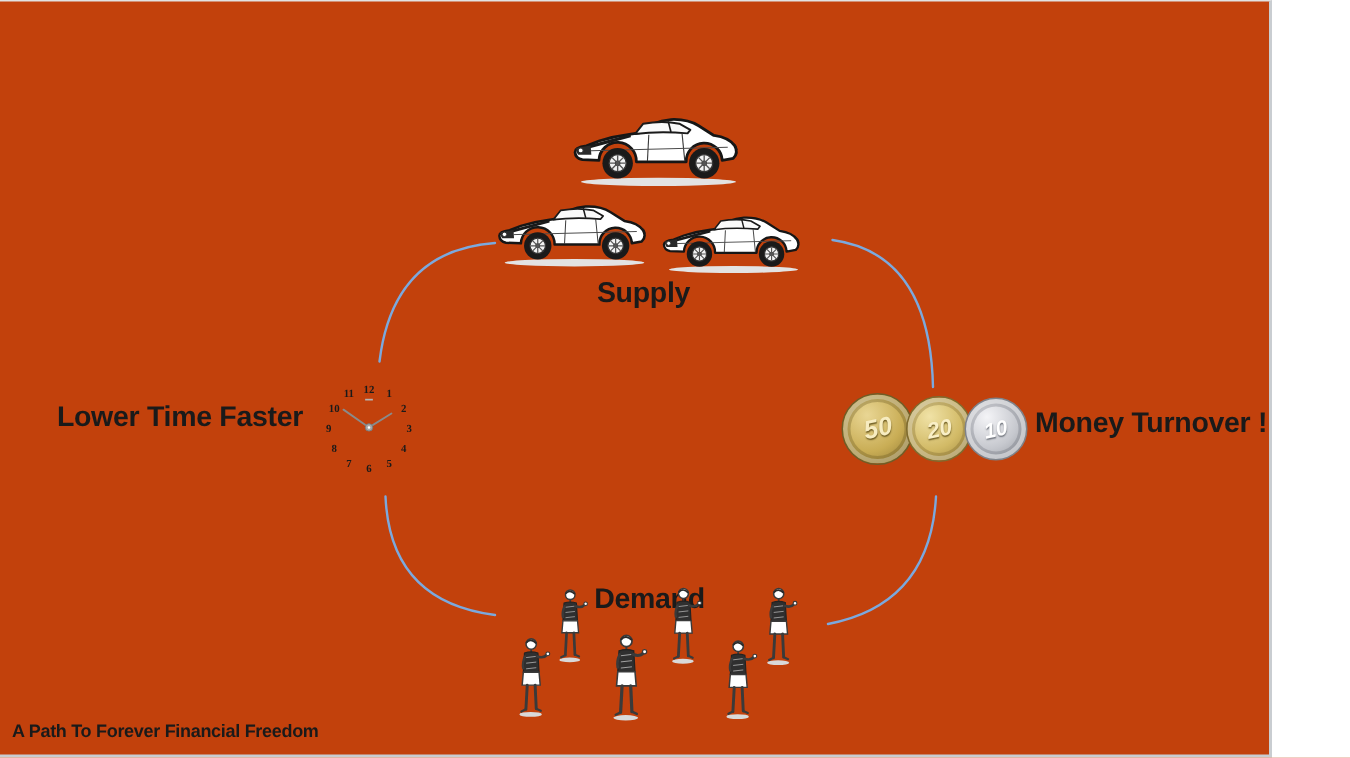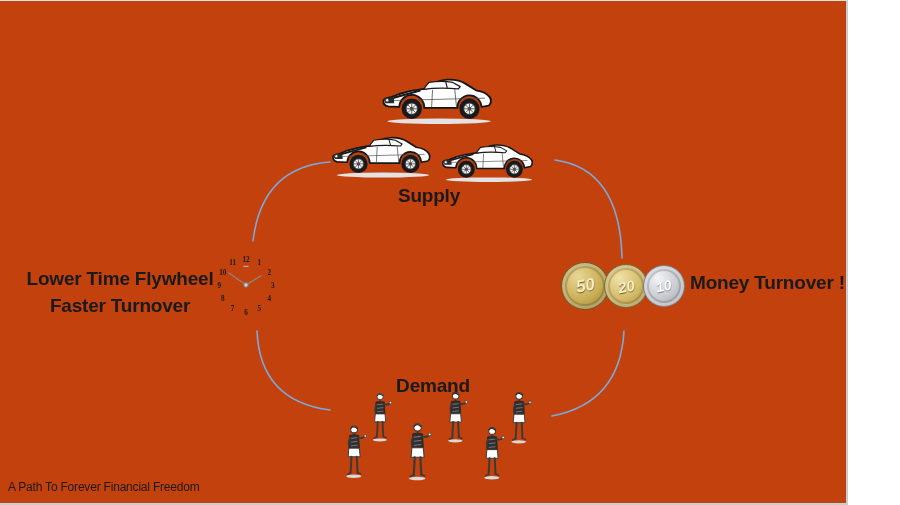--- a/index.html
+++ b/index.html
@@ -34,21 +34,21 @@
     border:1px solid #7e6b30;
     box-shadow:inset 0 0 0 3px rgba(255,255,255,.3), inset 0 0 0 5px rgba(120,100,45,.32);}
   .coin-gold-light span{color:#f9efc6;font-size:15px;transform:rotate(-12deg);
     text-shadow:0 1px 1px #6f5e24;}
   .coin-silver{width:40px;height:40px;margin-left:-5px;z-index:3;
     background:radial-gradient(circle at 35% 30%, #f4f4f7 0%, #c6c8ce 55%, #8f9299 100%);
     border:1px solid #7e8289;
     box-shadow:inset 0 0 0 3px rgba(255,255,255,.45), inset 0 0 0 5px rgba(100,104,112,.3);}
   .coin-silver span{color:#ffffff;font-size:14px;transform:rotate(-12deg);
     text-shadow:0 1px 1px #70747c;}
-  #footer{left:8px;top:479px;font-size:12px;font-weight:400;letter-spacing:-0.2px;}
+  #footer{left:8px;top:479px;font-size:12px;font-weight:700;letter-spacing:-0.2px;}
   .hiddenDefs{position:absolute;width:0;height:0;overflow:hidden;}
 </style>
 </head>
 <body>
 
 <div id="slide">
 
   <svg class="hiddenDefs" aria-hidden="true">
     <defs>
       <symbol id="car" viewBox="0 0 130 54">
@@ -124,40 +124,39 @@
     <text x="9.5" y="20">10</text>
     <text x="19" y="10.5">11</text>
     <rect x="29.5" y="11.5" width="5" height="1.1" fill="#b5b5b5"></rect>
     <path d="M32 30 L15.5 18.5" stroke="#8a8a8a" stroke-width="1.2" stroke-linecap="round"></path>
     <path d="M32 30 L46.5 21" stroke="#8a8a8a" stroke-width="1.2" stroke-linecap="round"></path>
     <circle cx="32" cy="30" r="2.4" fill="#a8a8a8" stroke="#777" stroke-width="0.6"></circle>
     <circle cx="32" cy="30" r="0.8" fill="#ffffff"></circle>
   </svg>
 
   <div class="abs centered" style="left:18px;top:264px;width:204px;line-height:27px">
-    <div class="label">Lower Time Flywheel</div>
-    <div class="label">Faster Turnover</div>
+    <div class="label">Lower Time Faster</div>
   </div>
 
 
   <div class="abs" id="coins">
     <div class="coin coin-gold-dark">
       <span>50</span>
     </div>
     <div class="coin coin-gold-light">
       <span>20</span>
     </div>
     <div class="coin coin-silver">
       <span>10</span>
     </div>
   </div>
 
   <div class="abs label" style="left:690px;top:271px">Money Turnover !</div>
 
-  <div class="abs label centered" style="left:383px;top:374px;width:100px">Demand</div>
+  <div class="abs label centered" style="left:383px;top:388px;width:100px">Demand</div>
 
   <svg class="abs" style="left:368px;top:391px;width:25px;height:50px">
       <use href="#person"></use>
     </svg>
   <svg class="abs" style="left:443px;top:390px;width:26px;height:52px">
       <use href="#person"></use>
     </svg>
   <svg class="abs" style="left:506px;top:390px;width:27px;height:53px">
       <use href="#person"></use>
     </svg>

